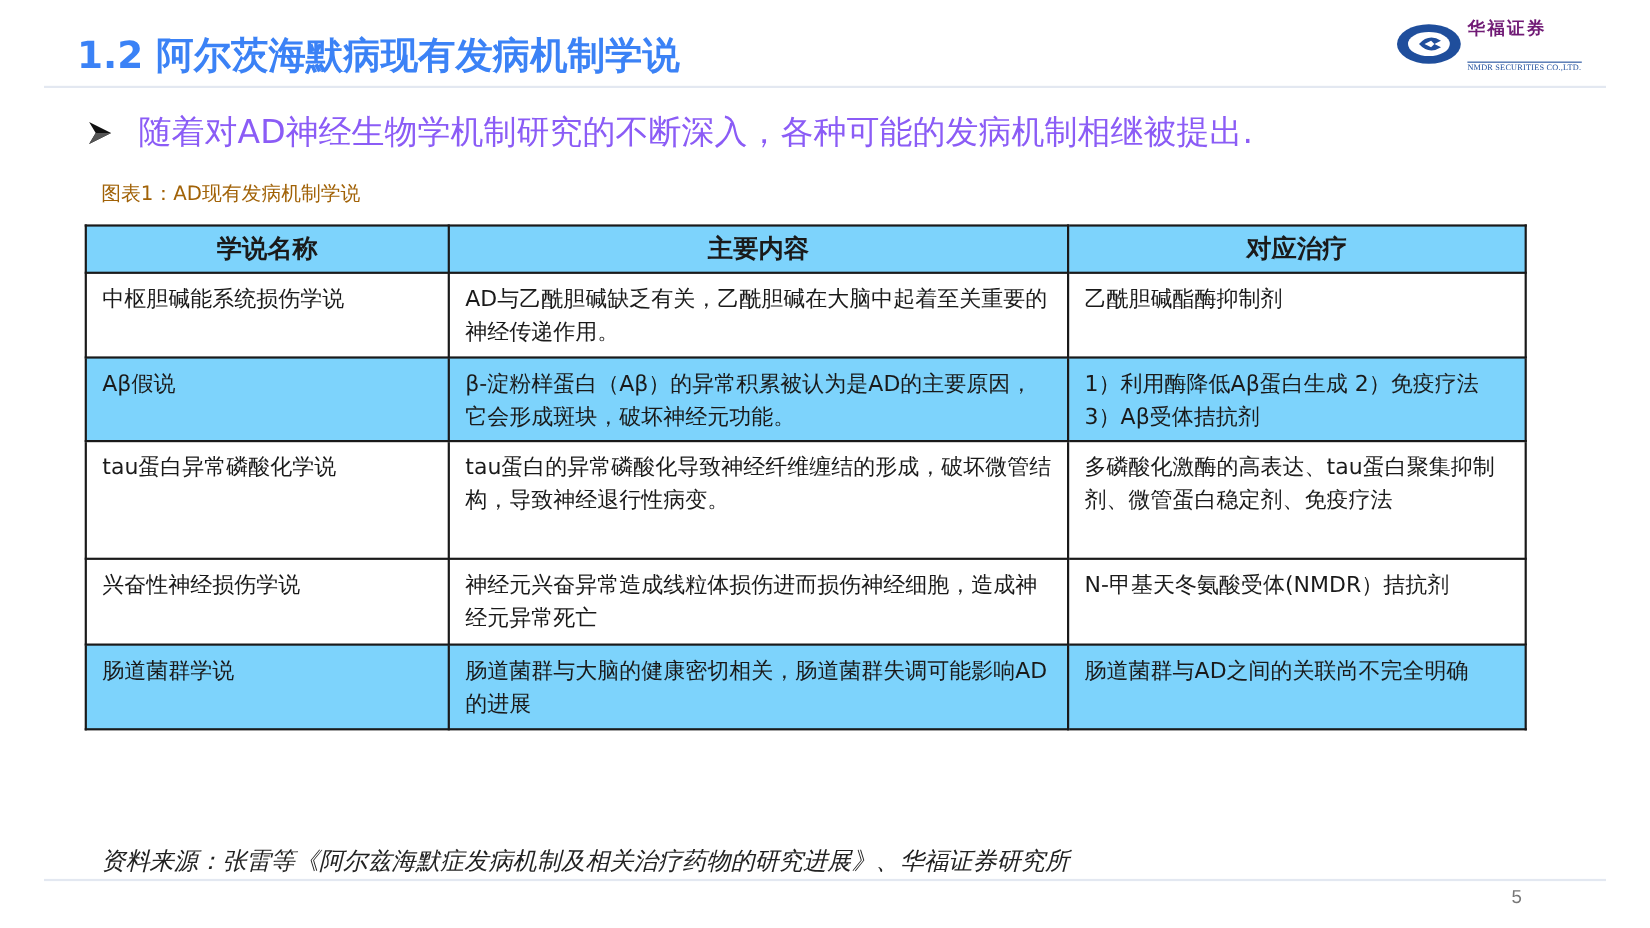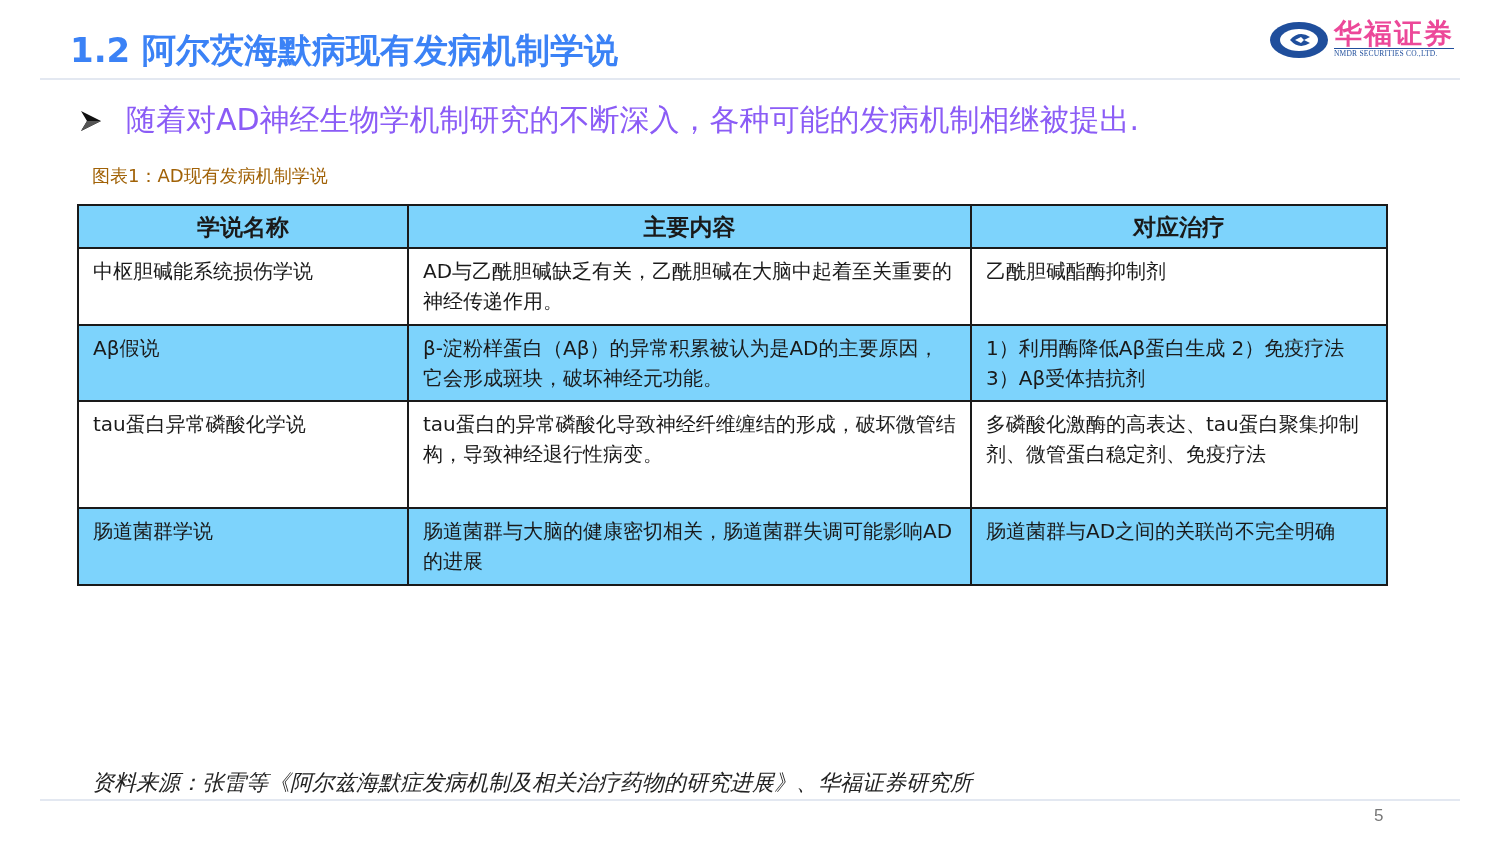--- a/index.html
+++ b/index.html
@@ -20,22 +20,22 @@
       background: #e3e8f1;
     }
     .logo {
       position: absolute; left: 1268px; top: 18px; width: 190px; height: 44px;
       display: flex; align-items: center;
     }
     .logo-mark { width: 62px; height: 40px; flex: 0 0 62px; }
     .logo-text { margin-left: 4px; display: flex; flex-direction: column; }
     .logo-cn {
       font-family: "DejaVu Serif", "Liberation Serif", serif;
-      font-size: 28px; font-weight: bold; color: #ec4899; line-height: 26px;
-      letter-spacing: 2px; border-bottom: 1px solid #1f4e9c; padding-bottom: 1px;
+      font-size: 16px; font-weight: bold; color: #701a75; line-height: 26px;
+      letter-spacing: 2px; border-bottom: 1px solid #1f4e9c; padding-bottom: 17px;
     }
     .logo-en {
       font-family: "Liberation Serif", serif;
       font-size: 7.5px; color: #1f4e9c; line-height: 10px; letter-spacing: 0.2px;
       white-space: nowrap;
     }
     .bullet-line {
       position: absolute; left: 80px; top: 100px;
       display: flex; align-items: center; white-space: nowrap;
     }
@@ -138,20 +138,25 @@
     <tr class="shade r2">
       <td>Aβ假说</td>
       <td>β-淀粉样蛋白（Aβ）的异常积累被认为是AD的主要原因，它会形成斑块，破坏神经元功能。</td>
       <td>1）利用酶降低Aβ蛋白生成 2）免疫疗法 3）Aβ受体拮抗剂</td>
     </tr>
     <tr class="plain r3">
       <td>tau蛋白异常磷酸化学说</td>
       <td>tau蛋白的异常磷酸化导致神经纤维缠结的形成，破坏微管结构，导致神经退行性病变。</td>
       <td>多磷酸化激酶的高表达、tau蛋白聚集抑制剂、微管蛋白稳定剂、免疫疗法</td>
     </tr>
+    <tr class="plain r5">
+      <td>兴奋性神经损伤学说</td>
+      <td>神经元兴奋异常造成线粒体损伤进而损伤神经细胞，造成神经元异常死亡</td>
+      <td>N-甲基天冬氨酸受体(NMDR）拮抗剂</td>
+    </tr>
     <tr class="shade r6">
       <td>肠道菌群学说</td>
       <td>肠道菌群与大脑的健康密切相关，肠道菌群失调可能影响AD的进展</td>
       <td>肠道菌群与AD之间的关联尚不完全明确</td>
     </tr>
   </tbody>
 </table>
 
 <div class="source">资料来源：张雷等《阿尔兹海默症发病机制及相关治疗药物的研究进展》、华福证券研究所</div>
 

